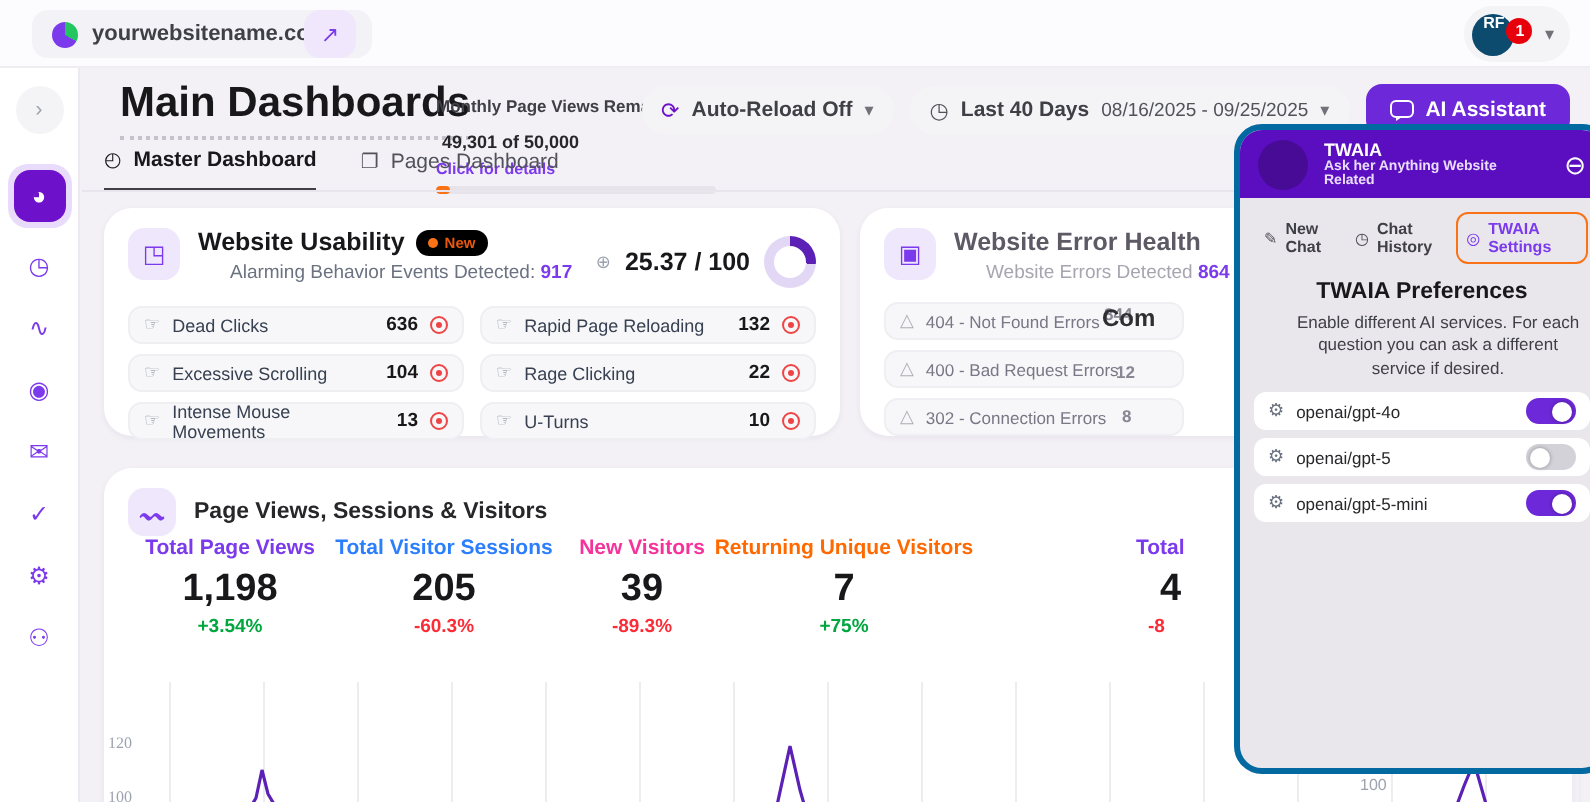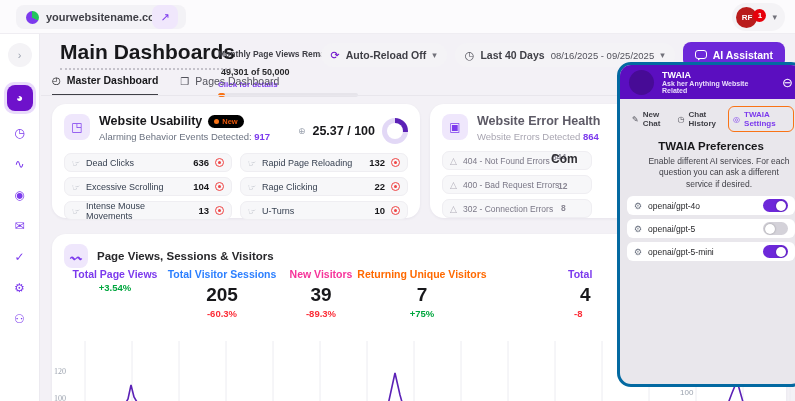--- a/index.html
+++ b/index.html
@@ -8,21 +8,21 @@
   .screen { position:relative; width:795px; height:401px; background:#f3f1f6; overflow:hidden; }
 
   
   .topbar { position:absolute; top:0; left:0; width:795px; height:34px; background:#fcfbfd; border-bottom:1px solid #efedf2; z-index:5; }
   .site-pill { position:absolute; left:16px; top:5px; height:24px; background:#f3f2f6; border-radius:8px; display:flex; align-items:center; gap:7px; padding:0 10px; cursor:pointer; }
   .globe { width:13px; height:13px; border-radius:50%; background:conic-gradient(#22c55e 0 120deg,#7c3aed 120deg 360deg); }
   .site-pill .txt { font-size:11px; color:#3f3f46; font-weight:bold; }
   .chev { font-size:9px; color:#71717a; }
   .ext-btn { position:absolute; left:152px; top:5px; width:26px; height:24px; background:#f0e7fc; border-radius:8px; color:#7c3aed; font-size:11px; display:flex; align-items:center; justify-content:center; cursor:pointer; }
   .user-pill { position:absolute; right:10px; top:3px; height:28px; background:#f4f3f6; border-radius:999px; display:flex; align-items:center; gap:5px; padding:0 8px 0 4px; cursor:pointer; }
-  .avatar { width:21px; height:21px; border-radius:50%; background:#b91c1c; color:#fff; font-size:8px; font-weight:bold; display:flex; align-items:center; justify-content:center; position:relative; }
+  .avatar { width:21px; height:21px; border-radius:50%; background:#0c4a6e; color:#fff; font-size:8px; font-weight:bold; display:flex; align-items:flex-start; justify-content:center; position:relative; }
   .avatar .badge { position:absolute; right:-9px; top:2px; min-width:13px; height:13px; border-radius:50%; background:#e7000b; color:#fff; font-size:8px; font-weight:bold; display:flex; align-items:center; justify-content:center; }
   .user-pill .chev { margin-left:10px; }
 
   
   .sidebar { position:absolute; left:0; top:34px; width:40px; height:367px; background:#ffffff; border-right:1px solid #eceaf0; z-index:4; display:flex; flex-direction:column; align-items:center; padding-top:9px; gap:7px; }
   .side-ic { width:24px; height:24px; border-radius:8px; display:flex; align-items:center; justify-content:center; font-size:12px; color:#7c3aed; cursor:pointer; }
   .side-collapse { background:#f4f3f6; color:#9ca3af; border-radius:50%; font-size:11px; margin-bottom:8px; }
   .side-active-wrap { width:32px; height:32px; border-radius:10px; background:#e9dbfb; display:flex; align-items:center; justify-content:center; cursor:pointer; }
   .side-active { width:26px; height:26px; border-radius:8px; background:#6e11cb; color:#fff; font-size:12px; display:flex; align-items:center; justify-content:center; }
 
@@ -49,21 +49,21 @@
   .tab.active { color:#18181b; font-weight:bold; border-bottom:2px solid #3f3f46; }
   .tabs-divider { position:absolute; left:41px; top:95px; width:754px; height:1px; background:#e8e6ec; }
 
   
   .card { position:absolute; background:#fff; border-radius:14px; box-shadow:0 1px 3px rgba(30,15,60,.06); }
   .card-usability { left:52px; top:104px; width:368px; height:114px; padding:10px 12px; }
   .card-errors { left:430px; top:104px; width:356px; height:114px; padding:10px 12px; }
   .card-hd { display:flex; align-items:flex-start; gap:9px; }
   .card-ic { width:26px; height:26px; border-radius:8px; background:#efe7fc; color:#7c3aed; font-size:12px; display:flex; align-items:center; justify-content:center; flex:none; }
   .card-title { font-size:12.5px; font-weight:bold; color:#18181b; display:flex; align-items:center; gap:6px; }
-  .card-sub { font-size:9.5px; color:#6b7280; margin-top:3px; }
+  .card-sub { font-size:9.5px; color:#6b7280; margin-top:3px;margin-left:16px; }
   .card-sub b { color:#7c3aed; }
   .badge-new { background:#000000; color:#ea580c; font-size:7.5px; font-weight:bold; border-radius:999px; padding:2px 6px; display:inline-flex; align-items:center; gap:3px; }
   .badge-new::before { content:""; width:5px; height:5px; border-radius:50%; background:#f97316; }
   .score-wrap { margin-left:auto; display:flex; align-items:center; gap:7px; padding-top:4px; }
   .score-ic { color:#9ca3af; font-size:9px; }
   .score { font-size:12.5px; font-weight:bold; color:#18181b; }
   .donut { width:26px; height:26px; border-radius:50%; background:conic-gradient(#5b21b6 0 95deg,#e2d8f6 95deg 360deg); position:relative; }
   .donut::after { content:""; position:absolute; inset:5px; background:#fff; border-radius:50%; }
 
   .metric-grid { margin-top:9px; display:grid; grid-template-columns:1fr 1fr; gap:5px 8px; }
@@ -311,20 +311,21 @@
 
   <div class="card card-traffic">
     <div class="card-hd">
       <span class="card-ic" style="width:24px;height:24px;">〰</span>
       <div class="traffic-title" style="padding-top:6px;">Page Views, Sessions &amp; Visitors</div>
     </div>
   </div>
 
   <div class="stat" style="left:55px; top:268px; width:120px;">
     <div class="lbl c-purple">Total Page Views</div>
+    <div class="val">1,198</div>
     <div class="chg up">+3.54%</div>
   </div>
   <div class="stat" style="left:158px; top:268px; width:128px;">
     <div class="lbl c-blue">Total Visitor Sessions</div>
     <div class="val">205</div>
     <div class="chg down">-60.3%</div>
   </div>
   <div class="stat" style="left:280px; top:268px; width:82px;">
     <div class="lbl c-pink">New Visitors</div>
     <div class="val">39</div>

